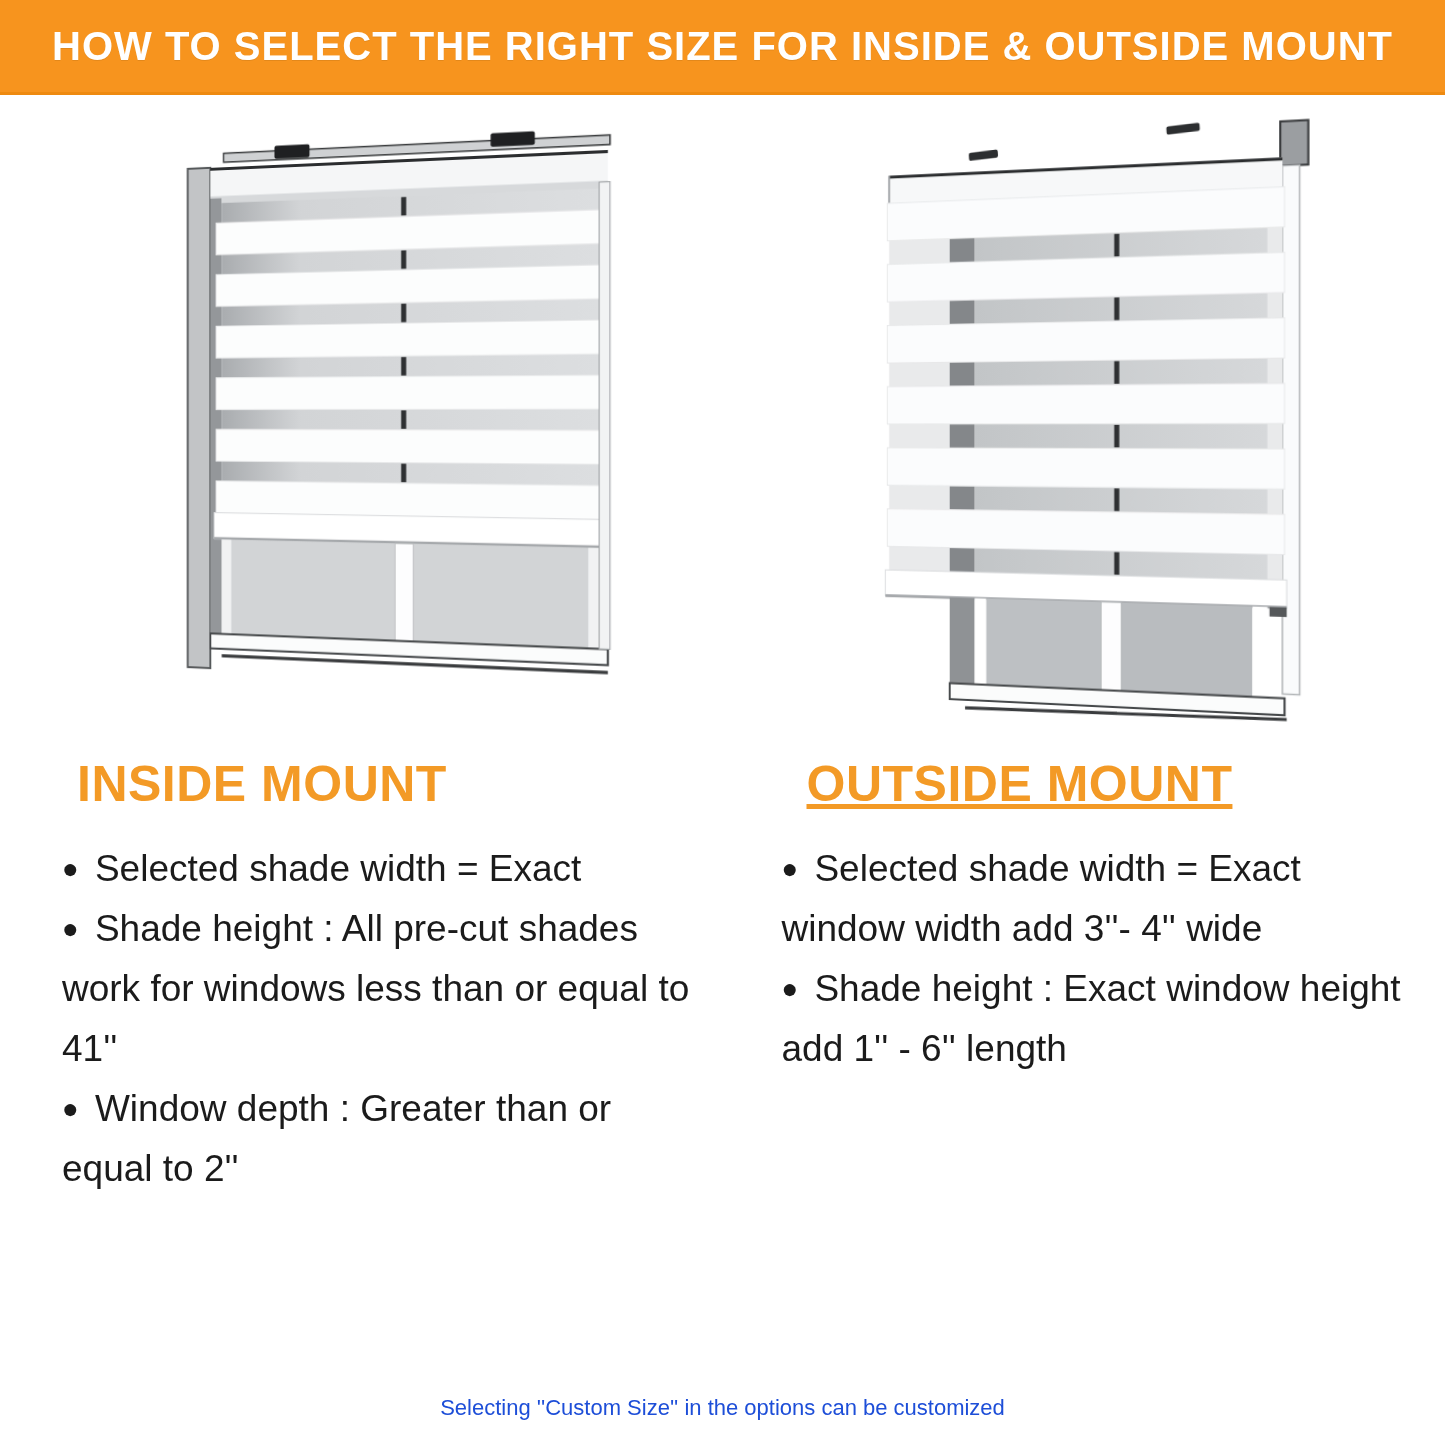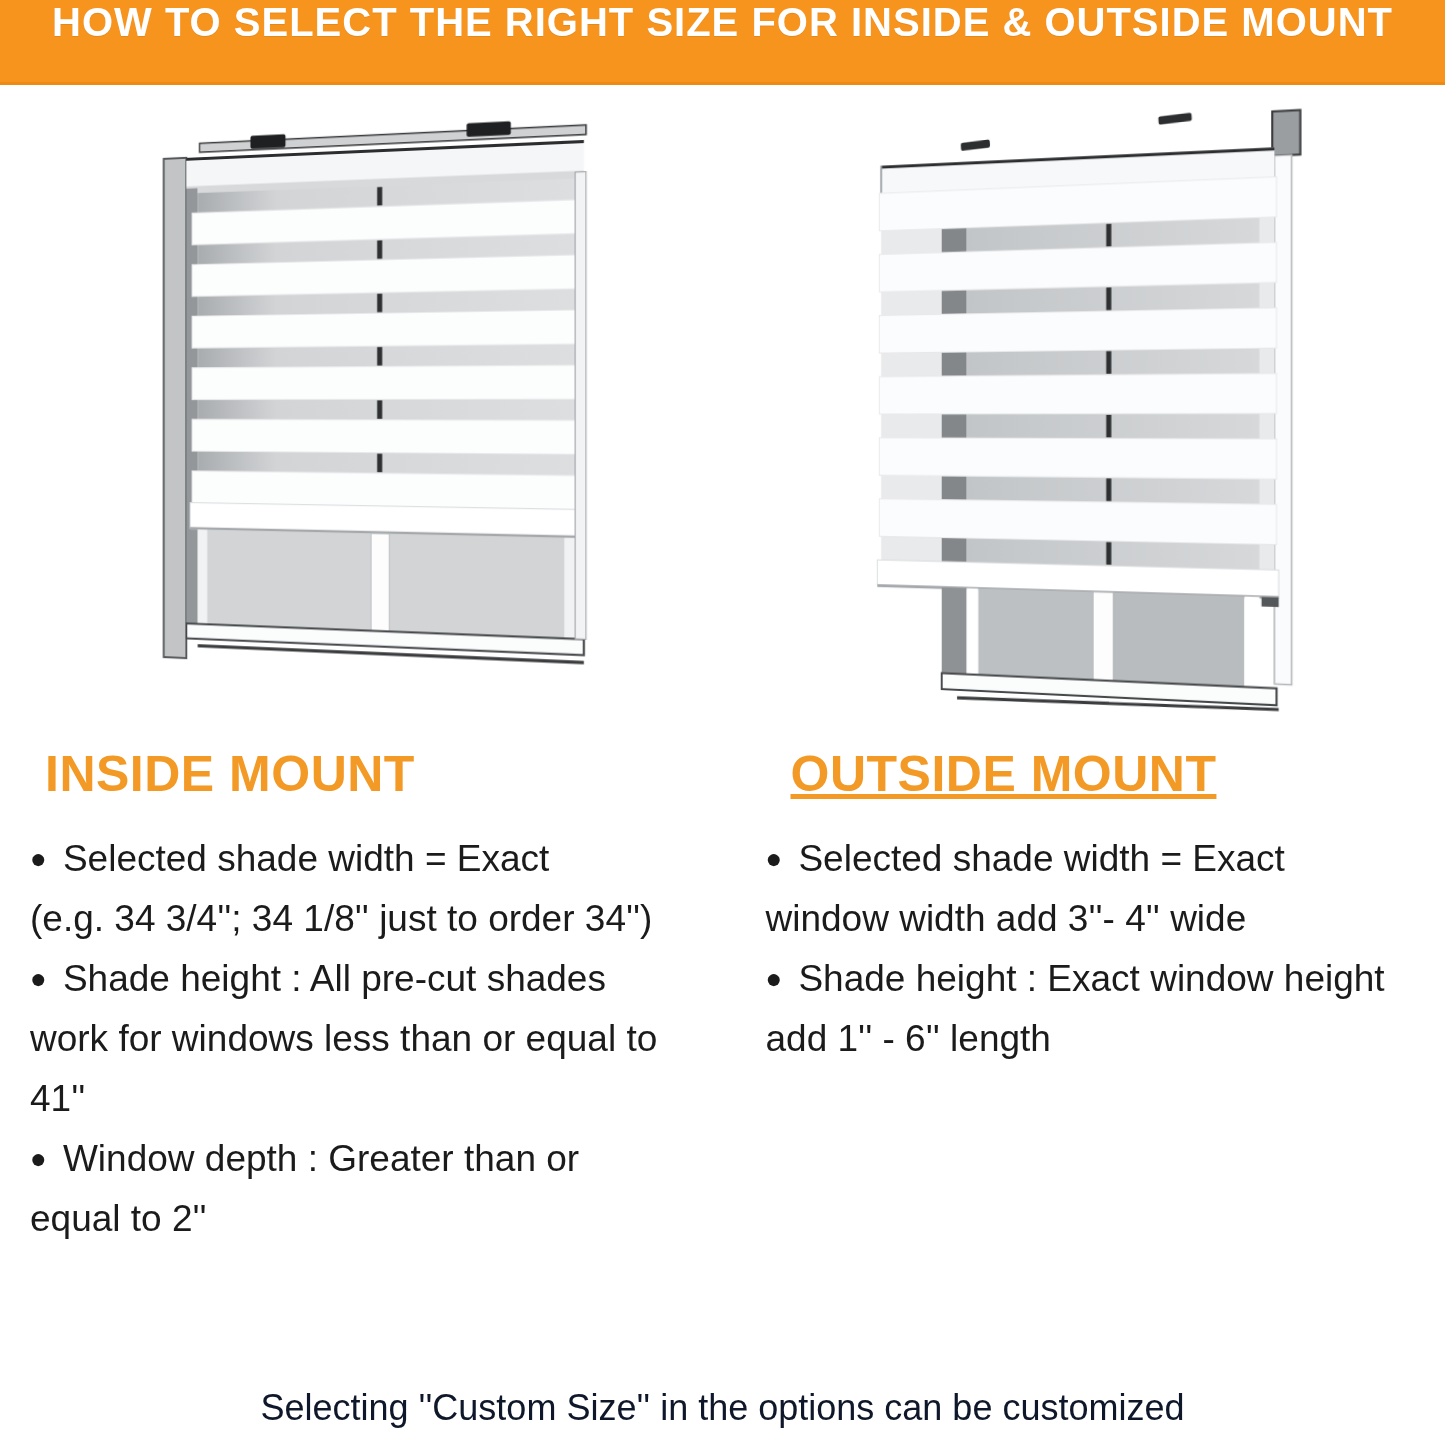--- a/index.html
+++ b/index.html
@@ -7,35 +7,35 @@
   body {
     width: 1445px; height: 1432px;
     position: relative; overflow: hidden;
     background: #ffffff;
     font-family: "Liberation Sans", sans-serif;
     color: var(--body-text, #1b1b1b);
   }
 
   
   .banner {
-    height: 85px;
+    height: 95px;
     background: var(--banner-bg, #F7941E);
     border-bottom: 3px solid #ee8a10;
-    display: flex; align-items: flex-start; justify-content: center;
+    display: flex; align-items: center; justify-content: center;
   }
   .banner h1 {
     margin: 0;
     font-size: 40px; font-weight: bold;
     letter-spacing: 1px; white-space: nowrap;
     color: var(--banner-text, #ffffff);
     text-shadow: 0 1px 0 rgba(0,0,0,0.08);
   }
 
   
-  .columns { display: flex; }
+  .columns { display: flex; padding-left: 32px; }
   .col { width: 722.5px; }
 
   .figure {
     height: 660px;
     display: flex; justify-content: center; align-items: flex-start;
   }
   .col.inside .figure { padding-top: 34px; }
   .col.outside .figure { padding-top: 20px; }
   .persp { transform: perspective(1000px) rotateY(-10deg); }
 
@@ -61,22 +61,22 @@
     display: inline-block;
     margin-right: 16px;
     font-size: 28px;
     vertical-align: 3px;
   }
 
   
   .footer-note {
     position: absolute; left: 0; bottom: 4px;
     width: 100%; text-align: center;
-    font-size: 36px; line-height: 40px;
-    color: #0f172a;
+    font-size: 22px; line-height: 40px;
+    color: #1d4ed8;
   }
 
   svg { display: block; }
 </style>
 </head>
 <body>
 
 <header class="banner">
   <h1>HOW TO SELECT THE RIGHT SIZE FOR INSIDE &amp; OUTSIDE MOUNT</h1>
 </header>
@@ -149,21 +149,20 @@
       </div>
     </div>
 
     <h2 class="mount">INSIDE MOUNT</h2>
 
     <ul class="notes">
 
         <li><span class="bullet">●</span><span class="line-text">Selected shade width = Exact</span></li>
 
 
-        <li><span class="line-text">(e.g. 34 3/4''; 34 1/8'' just to order 34'')</span></li>
 
         <li><span class="bullet">●</span><span class="line-text">Shade height : All pre-cut shades</span></li>
 
         <li><span class="line-text">work for windows less than or equal to</span></li>
 
         <li><span class="line-text">41''</span></li>
 
         <li><span class="bullet">●</span><span class="line-text">Window depth : Greater than or</span></li>
 
         <li><span class="line-text">equal to 2''</span></li>

